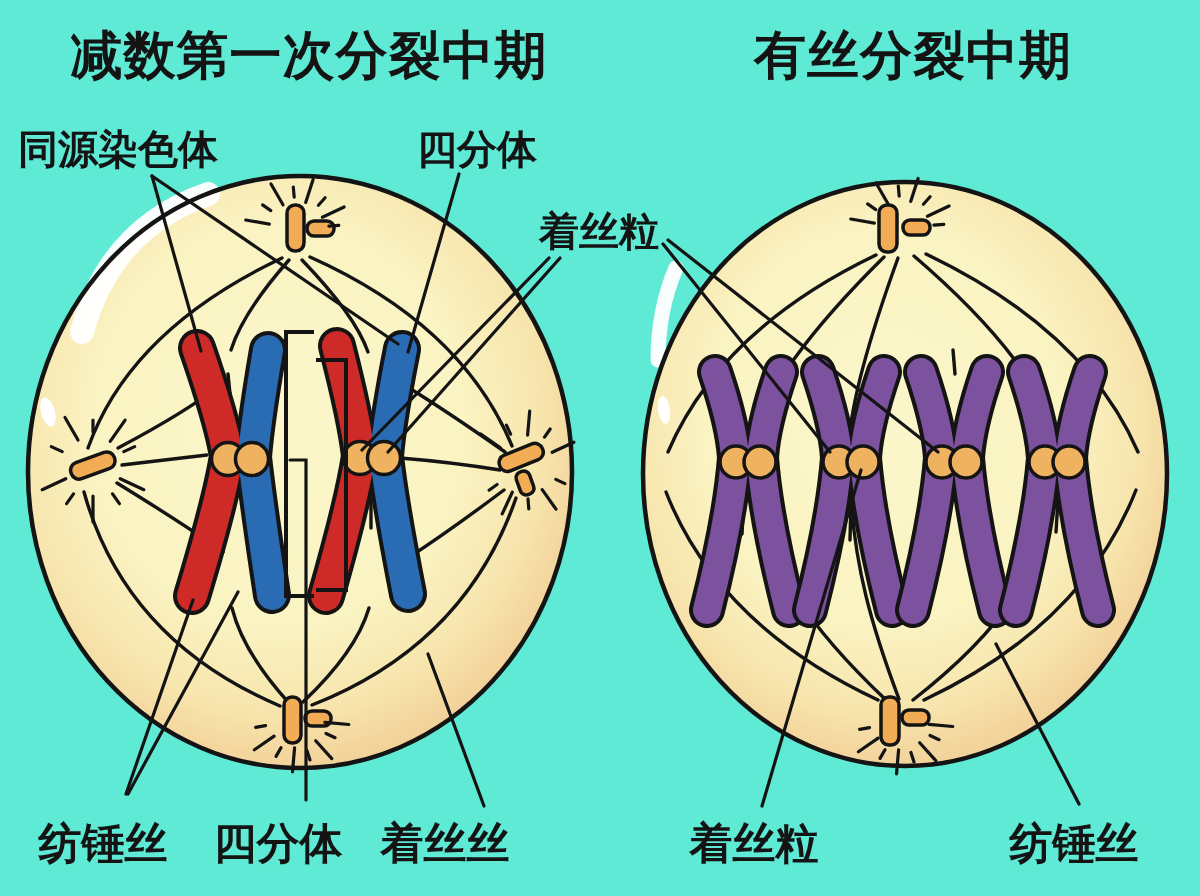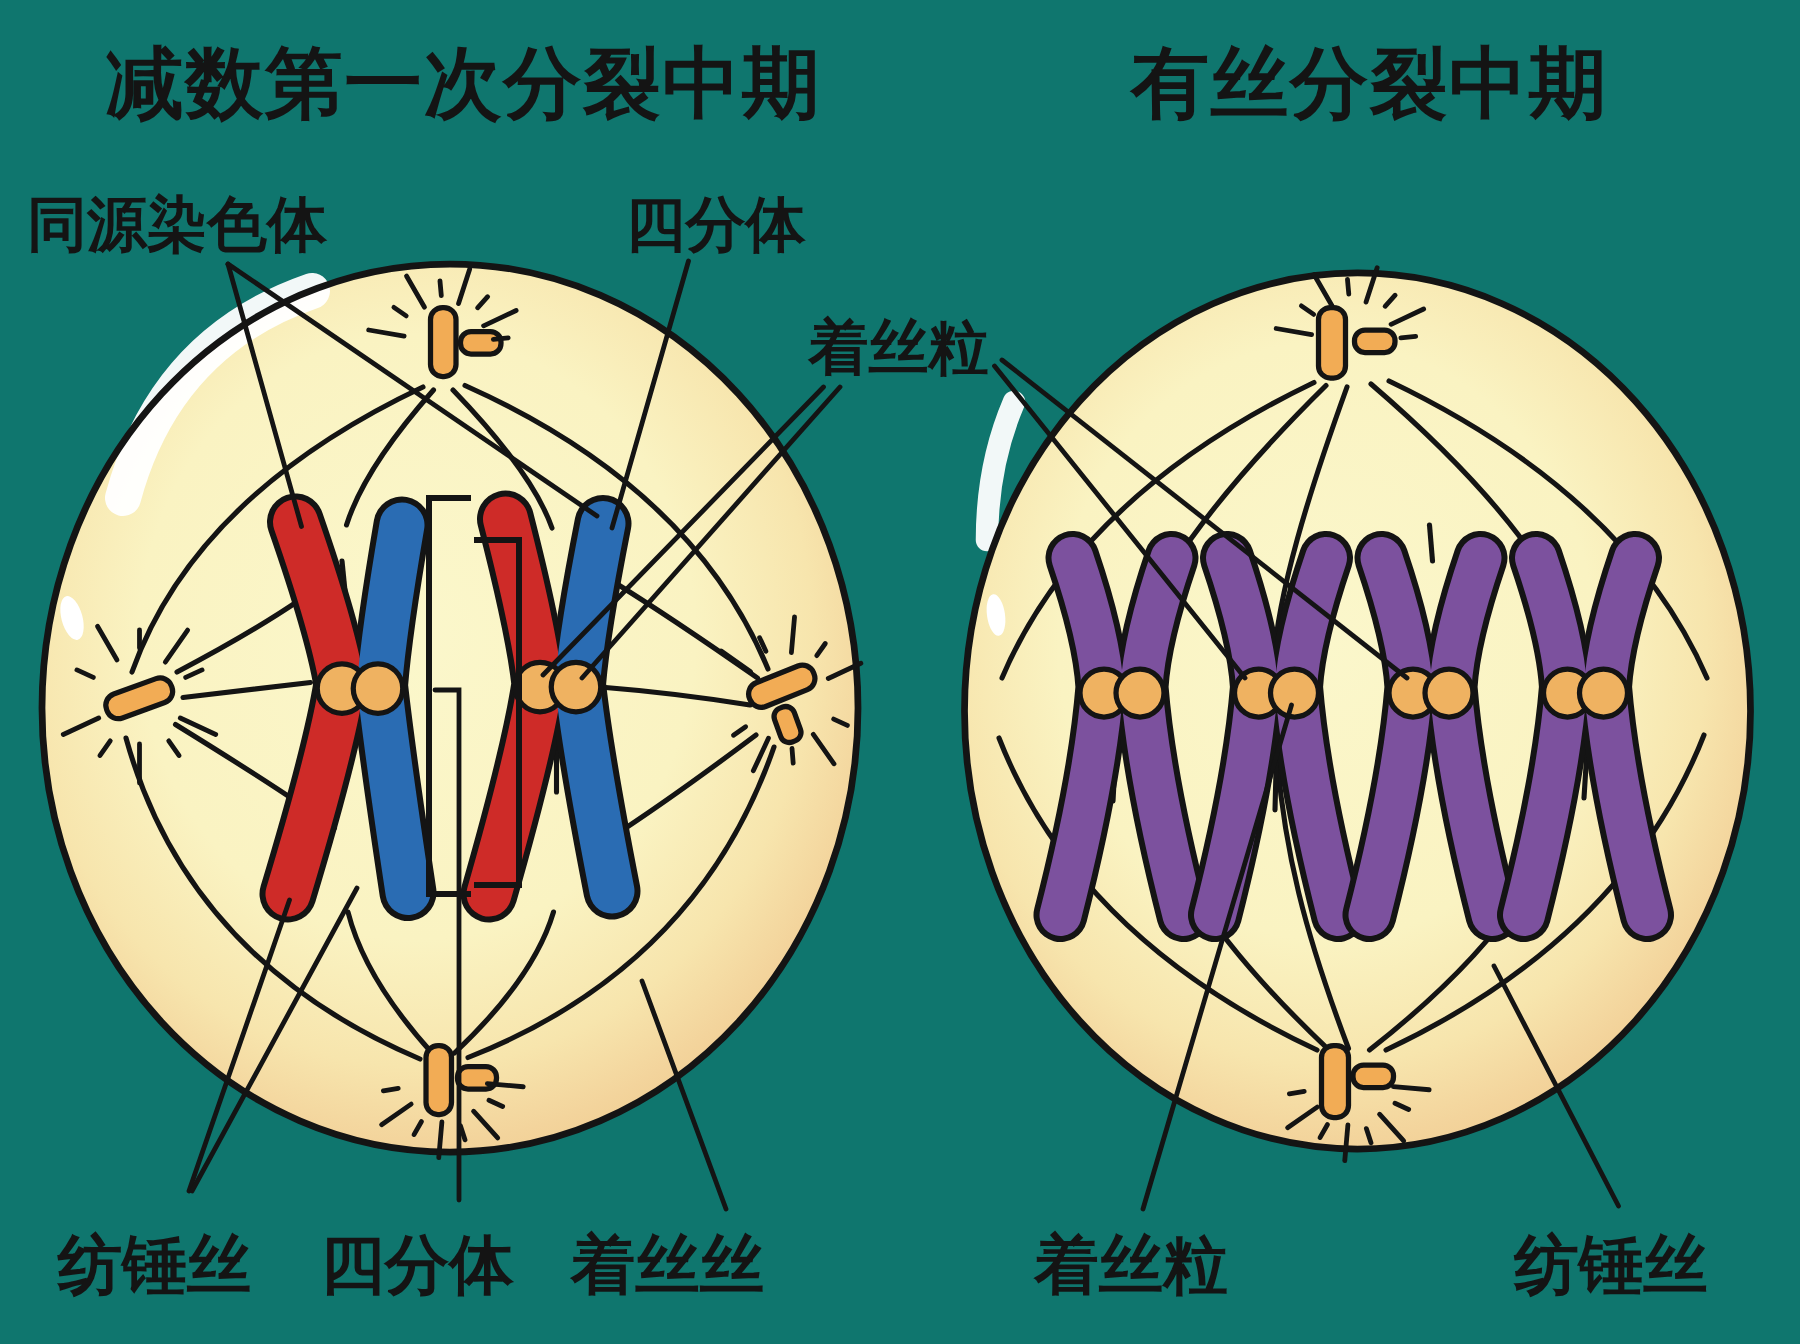--- a/index.html
+++ b/index.html
@@ -1,16 +1,16 @@
 <!DOCTYPE html>
 <html><head>
 <meta charset="utf-8">
 <style>
   html,body{margin:0;padding:0;background:#fff;}
-  .stage{position:relative;width:1200px;height:896px;background:#0f766e;overflow:hidden;
+  .stage{position:relative;width:1200px;height:896px;background:#5eead4;overflow:hidden;
          font-family:"Liberation Sans","DejaVu Sans",sans-serif;}
   svg{display:block}
   text{fill:#141414;font-weight:bold;font-family:"Liberation Sans","DejaVu Sans",sans-serif;}
   .title{font-size:52px;letter-spacing:1px;}
   .lbl{font-size:40px;}
   .lblb{font-size:43px;}
   .cell-outline{fill:none;stroke:#141414;stroke-width:4.5;}
   .fiber{fill:none;stroke:#141414;stroke-width:3.4;stroke-linecap:round;}
   .leader{fill:none;stroke:#141414;stroke-width:3.2;stroke-linecap:round;}
   .bracket{fill:none;stroke:#141414;stroke-width:4;stroke-linecap:square;}

